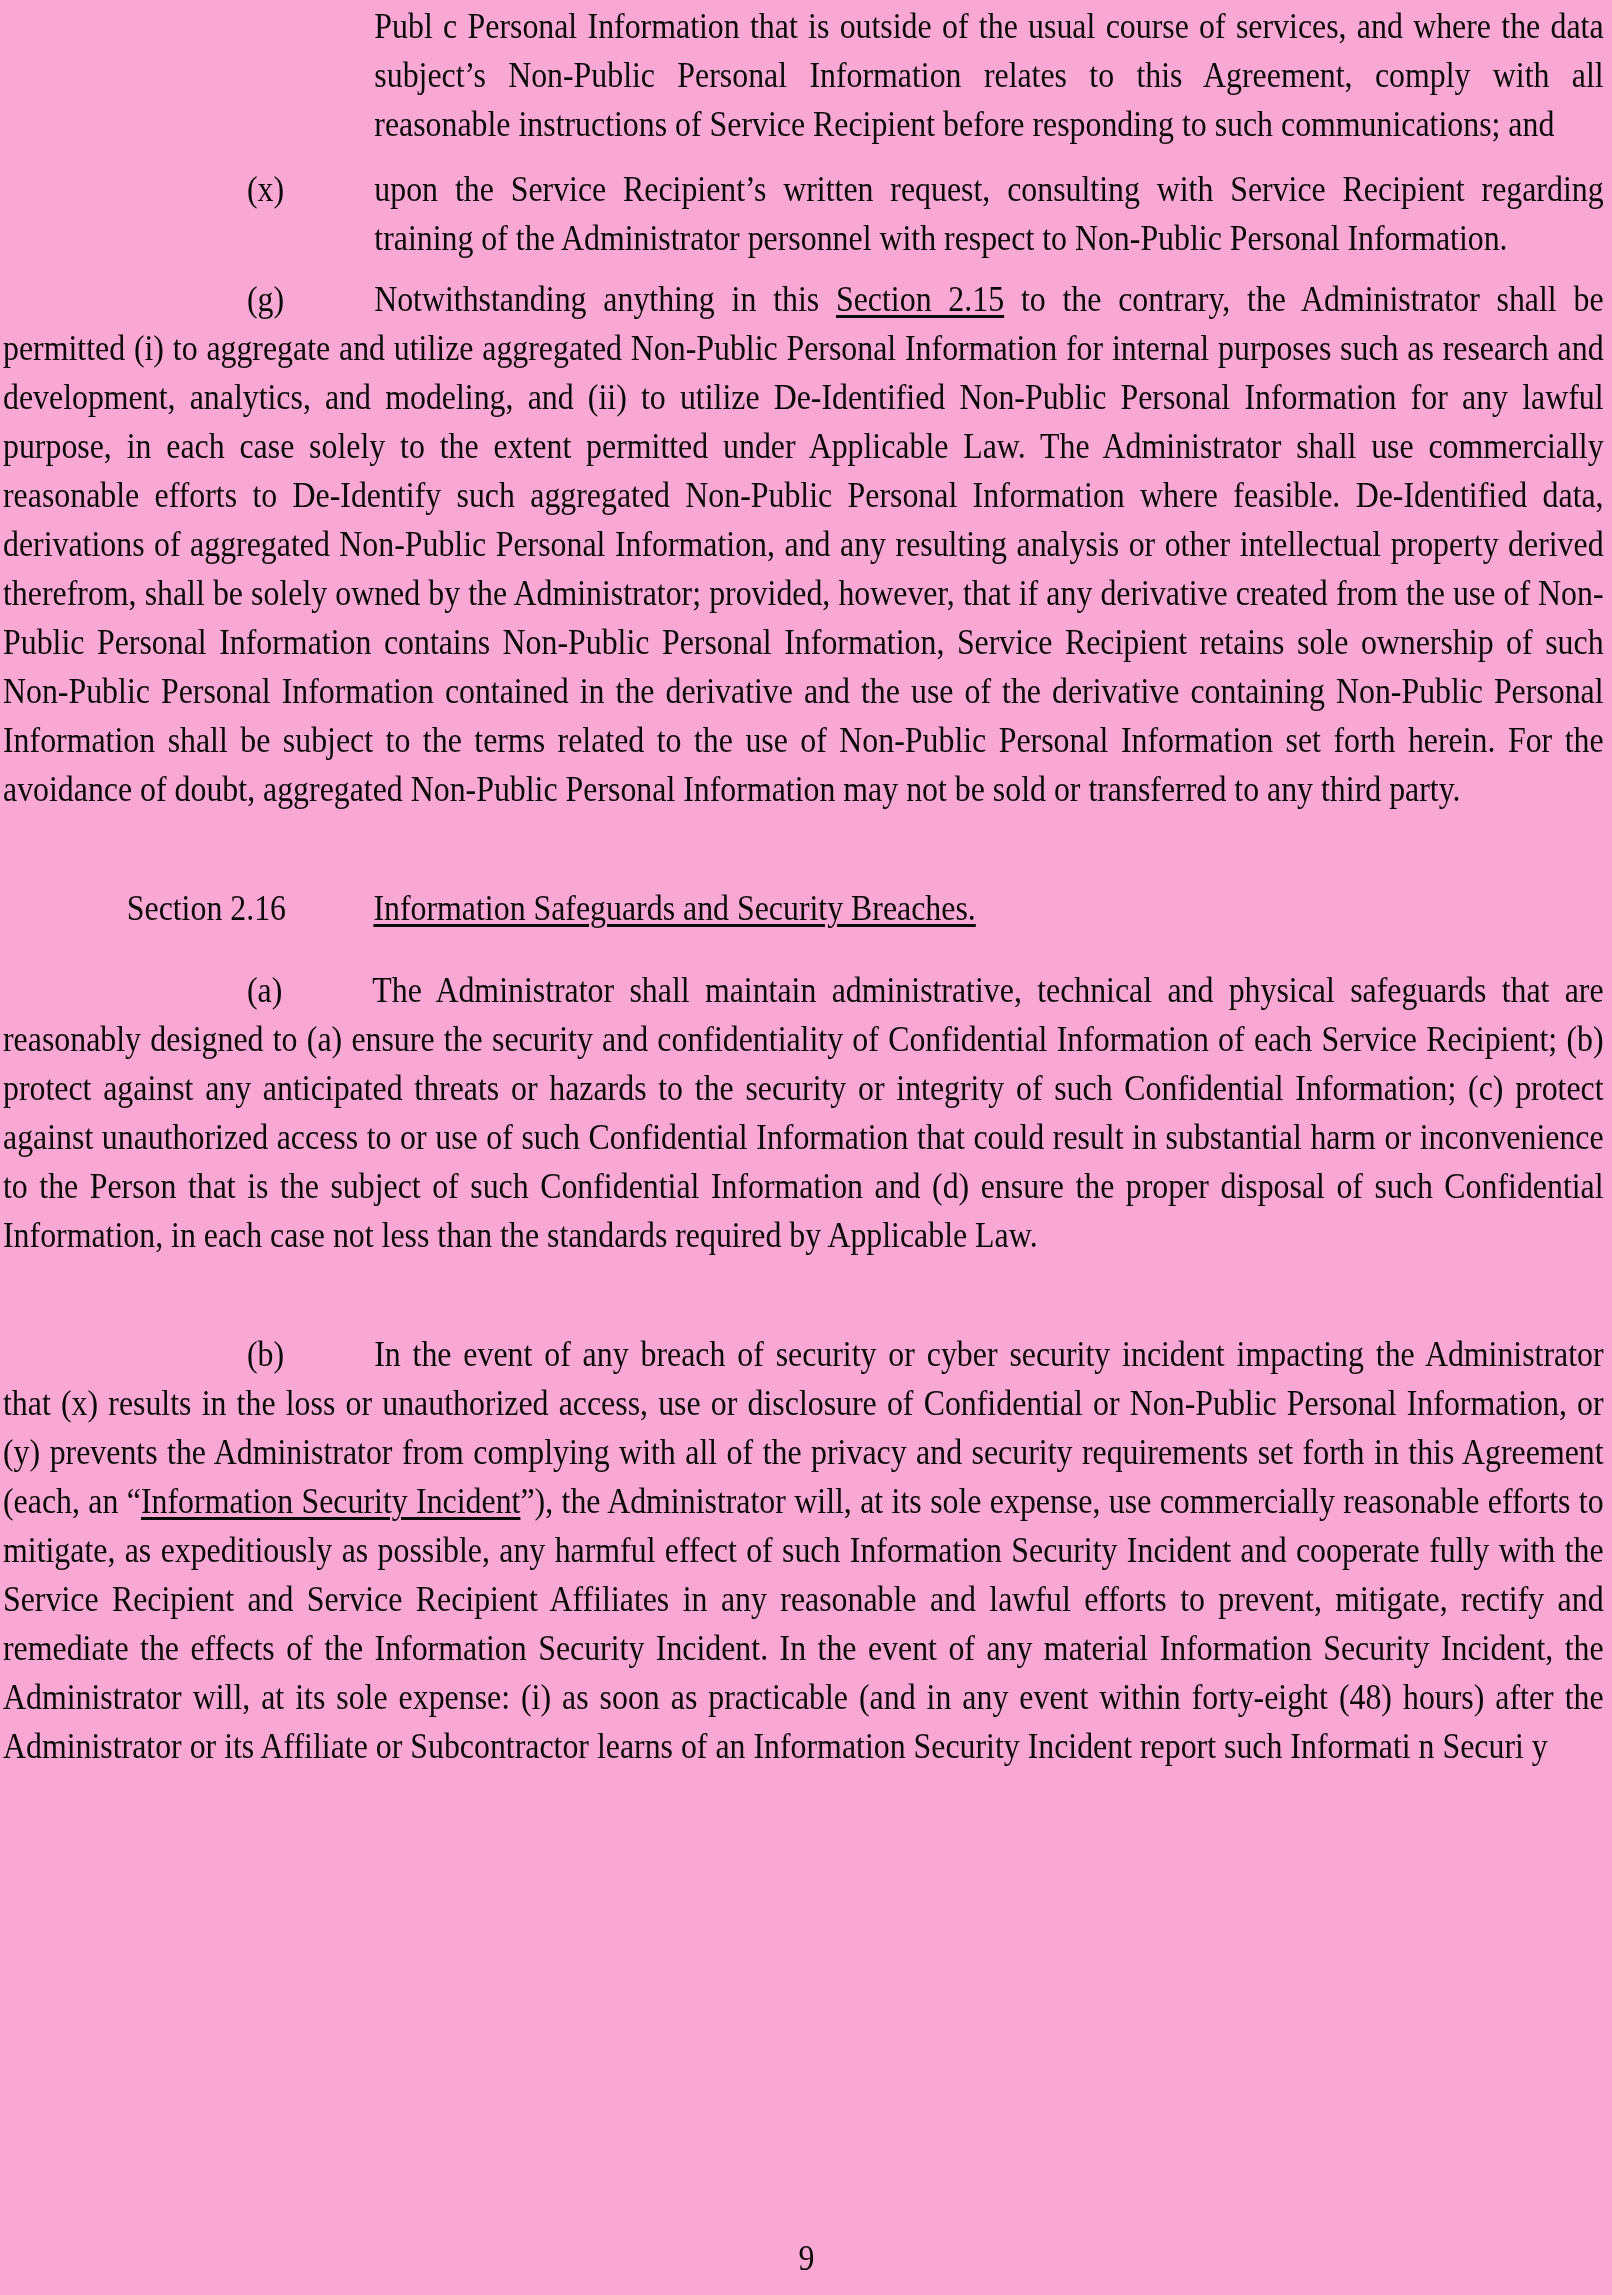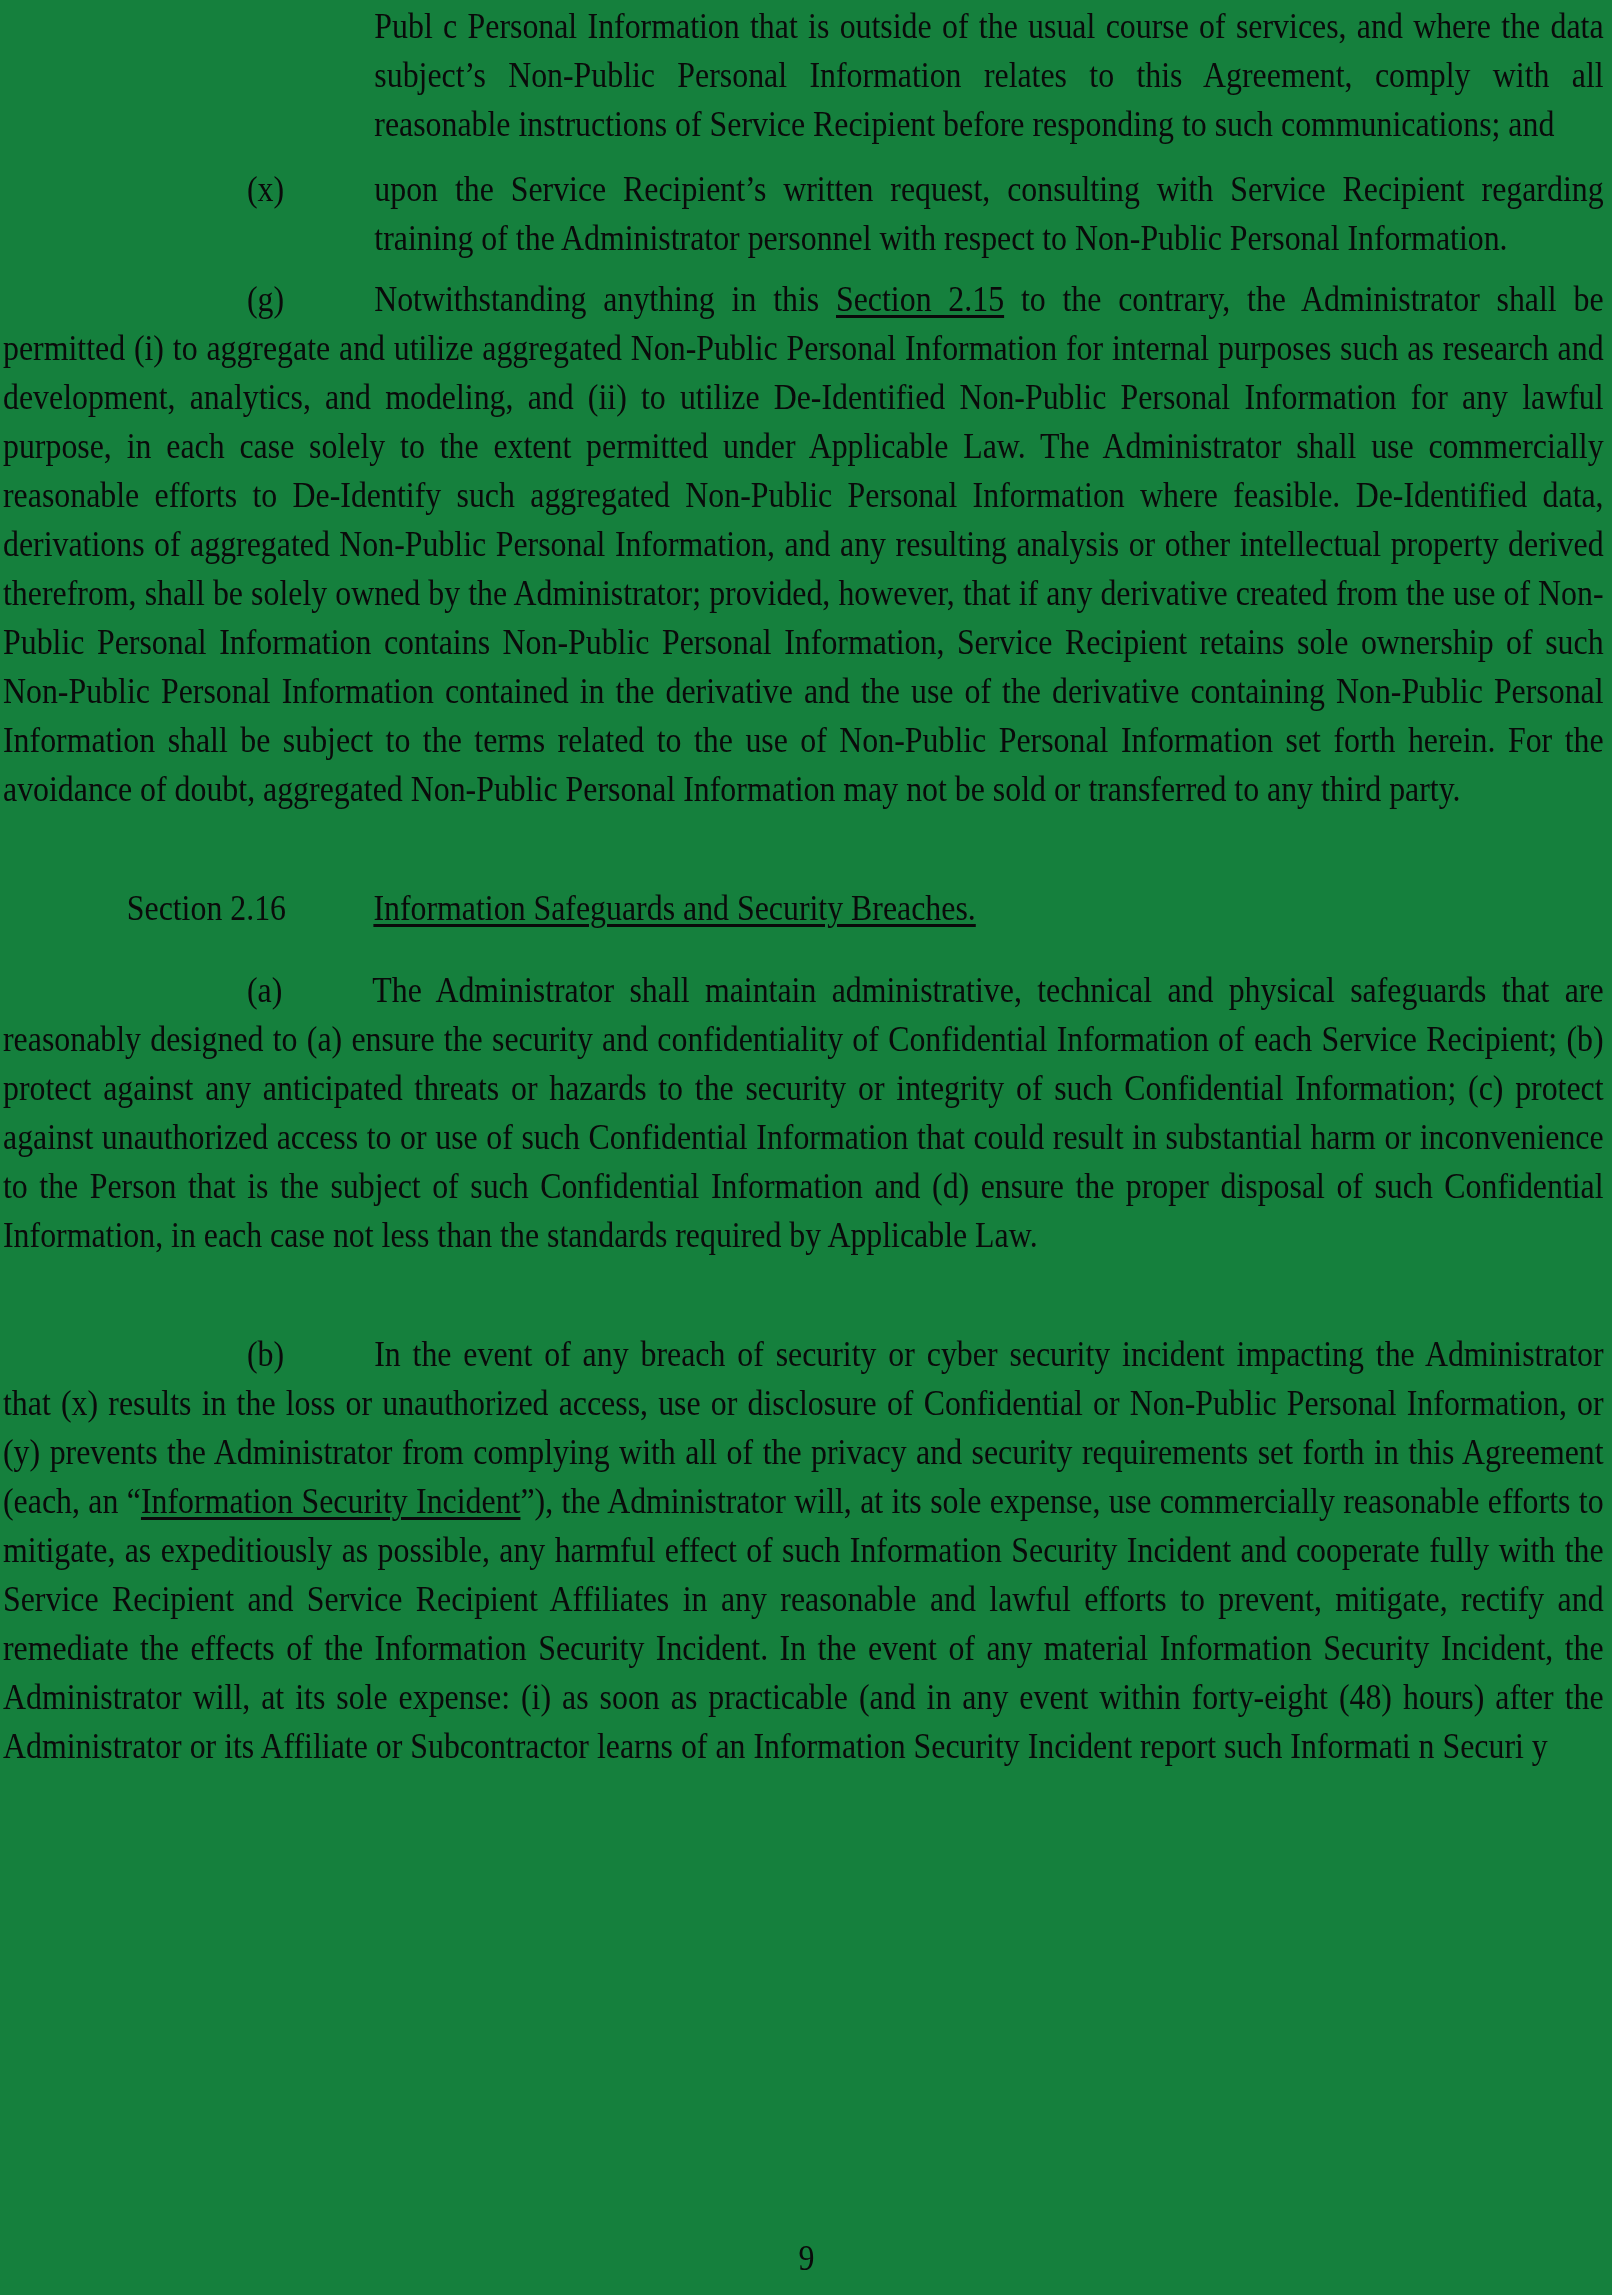--- a/index.html
+++ b/index.html
@@ -4,21 +4,21 @@
 <style>
   html, body {
     margin: 0;
     padding: 0;
     background: #ffffff;
   }
   .page {
     position: relative;
     width: 1613px;
     height: 2295px;
-    background: #15803d;
+    background: #f9a8d4;
     color: #0a0a0a;
     overflow: hidden;
   }
   
   .scale-wrap {
     position: relative;
     width: 1772px;
     height: 2295px;
     transform: scaleX(0.9101);
     transform-origin: 0 0;

